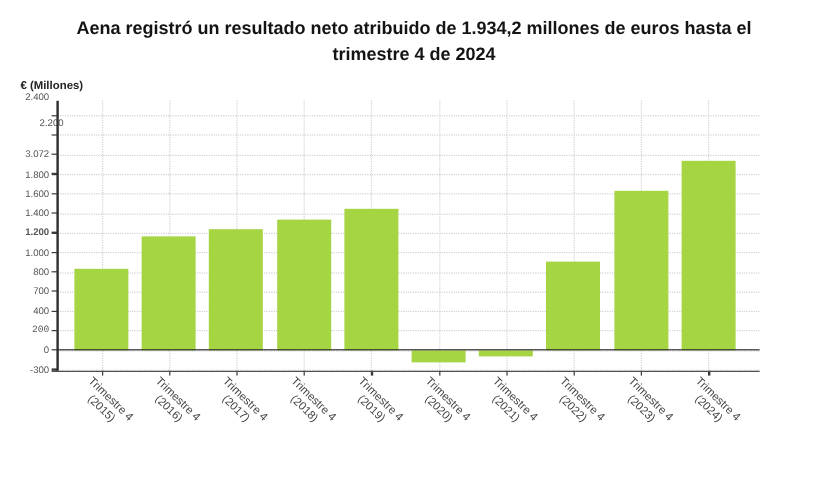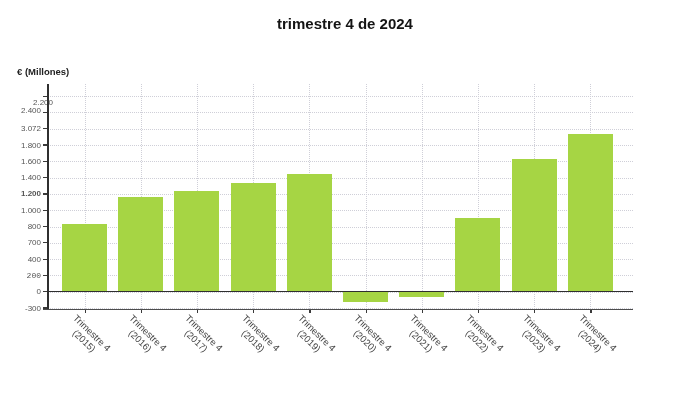--- a/index.html
+++ b/index.html
@@ -36,20 +36,21 @@
   .swatch{display:inline-block;width:7px;height:7px;margin-right:5px;}
   .source{margin-left:22px;}
   .source .site{font-weight:bold;color:#161616;margin-left:3px;text-decoration:none;}
 </style>
 </head>
 <body>
 
 <div class="stage">
 
   <h1 class="chart-title">
+    <span>Aena registró un resultado neto atribuido de 1.934,2 millones de euros hasta el</span>
     <span>trimestre 4 de 2024</span>
   </h1>
 
   <div class="ylabel">€ (Millones)</div>
 
   <div class="plot" id="plot">
     <div id="grid-layer">
         <div class="hgrid" style="left: 48px; top: 308px; width: 585px; border-top-color: rgb(207, 207, 216);"></div>
         <div class="hgrid" style="left: 48px; top: 291.7px; width: 585px; border-top-color: rgb(207, 207, 216);"></div>
         <div class="hgrid" style="left: 48px; top: 275.4px; width: 585px; border-top-color: rgb(207, 207, 216);"></div>
@@ -95,21 +96,21 @@
         <div class="ytick-label" style="top: 173.1px; color: rgb(85, 85, 85);">1.400</div>
         <div class="ytick-mark" style="left: 43px; top: 177px;"></div>
         <div class="ytick-label" style="top: 156.8px; color: rgb(85, 85, 85);">1.600</div>
         <div class="ytick-mark" style="left: 43px; top: 160.7px;"></div>
         <div class="ytick-label" style="top: 140.5px; color: rgb(85, 85, 85);">1.800</div>
         <div class="ytick-mark" style="left: 43px; top: 144.4px;"></div>
         <div class="ytick-label" style="top: 124.2px; color: rgb(85, 85, 85);">3.072</div>
         <div class="ytick-mark" style="left: 43px; top: 128.1px;"></div>
         <div class="ytick-label" style="top: 98px; color: rgb(85, 85, 85); margin-left: 12px;">2.200</div>
         <div class="ytick-mark" style="left: 43px; top: 111.8px;"></div>
-        <div class="ytick-label" style="top: 106px; color: rgb(85, 85, 85);">2.400</div>
+        <div class="ytick-label" style="top: 76px; color: rgb(85, 85, 85);">2.400</div>
         <div class="ytick-mark" style="left: 43px; top: 95.5px;"></div>
         <div class="xtick-mark" style="left: 84.5px; top: 308.8px;"></div>
         <div class="xtick-mark" style="left: 140.7px; top: 308.8px;"></div>
         <div class="xtick-mark" style="left: 196.9px; top: 308.8px;"></div>
         <div class="xtick-mark" style="left: 253.1px; top: 308.8px;"></div>
         <div class="xtick-mark" style="left: 309.3px; top: 308.8px;"></div>
         <div class="xtick-mark" style="left: 365.5px; top: 308.8px;"></div>
         <div class="xtick-mark" style="left: 421.7px; top: 308.8px;"></div>
         <div class="xtick-mark" style="left: 477.9px; top: 308.8px;"></div>
         <div class="xtick-mark" style="left: 534.1px; top: 308.8px;"></div>

